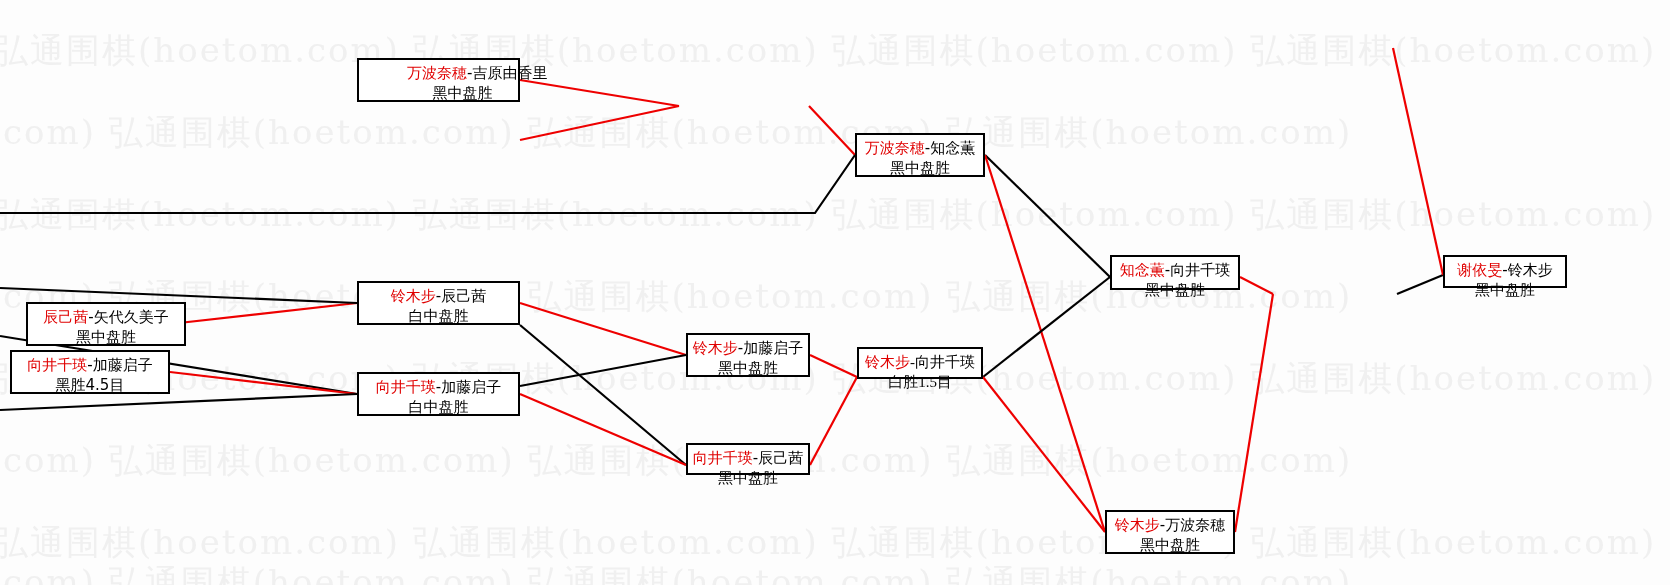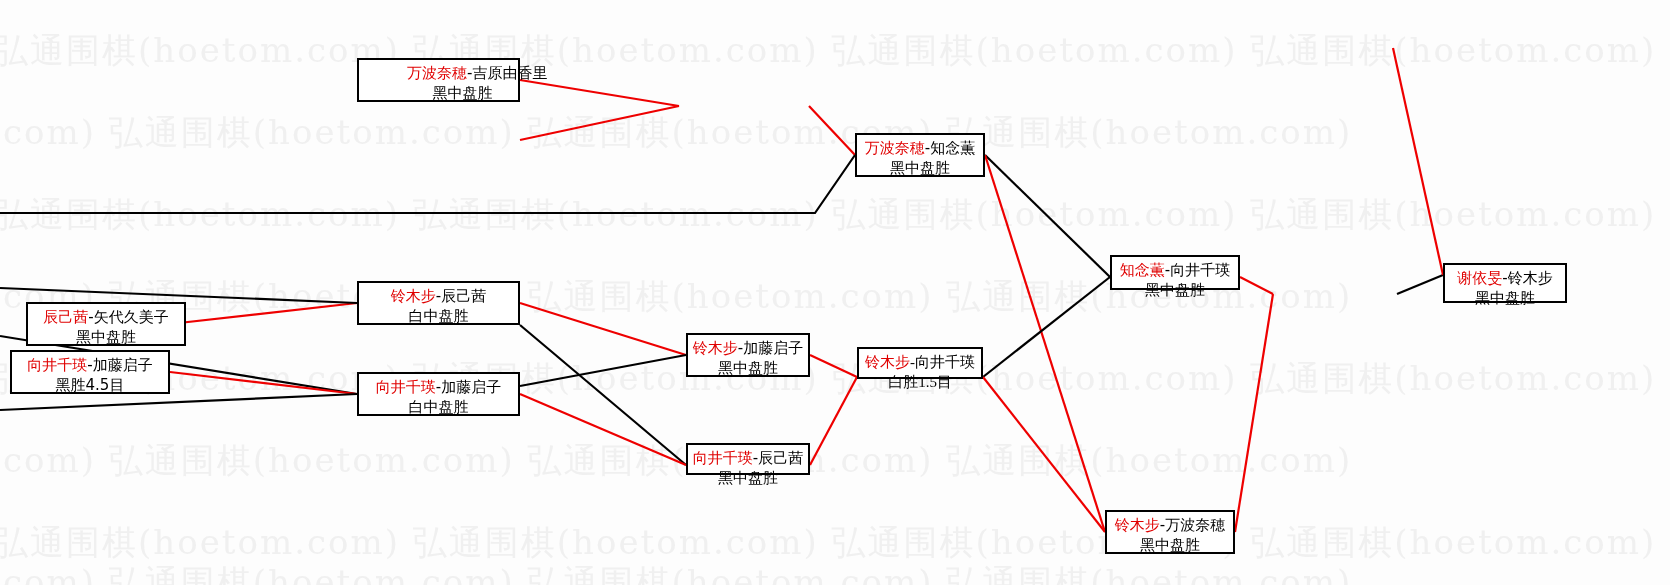--- a/index.html
+++ b/index.html
@@ -160,19 +160,19 @@
         <span class="result">白胜1.5目</span>
       </div>
       <div class="node" style="left: 1110px; top: 255px; width: 130px; height: 35px;">
         <span class="pairing"><span class="win">知念薫</span><span class="sep">-</span><span class="lose">向井千瑛</span></span>
         <span class="result">黑中盘胜</span>
       </div>
       <div class="node" style="left: 1105px; top: 510px; width: 130px; height: 44px;">
         <span class="pairing"><span class="win">铃木步</span><span class="sep">-</span><span class="lose">万波奈穂</span></span>
         <span class="result">黑中盘胜</span>
       </div>
-      <div class="node" style="left: 1443px; top: 263px; width: 124px; height: 40px;">
+      <div class="node" style="left: 1443px; top: 255px; width: 124px; height: 33px;">
         <span class="pairing"><span class="win">谢依旻</span><span class="sep">-</span><span class="lose">铃木步</span></span>
         <span class="result">黑中盘胜</span>
       </div>
     </div>
 
 </div>
 
 </body></html>

